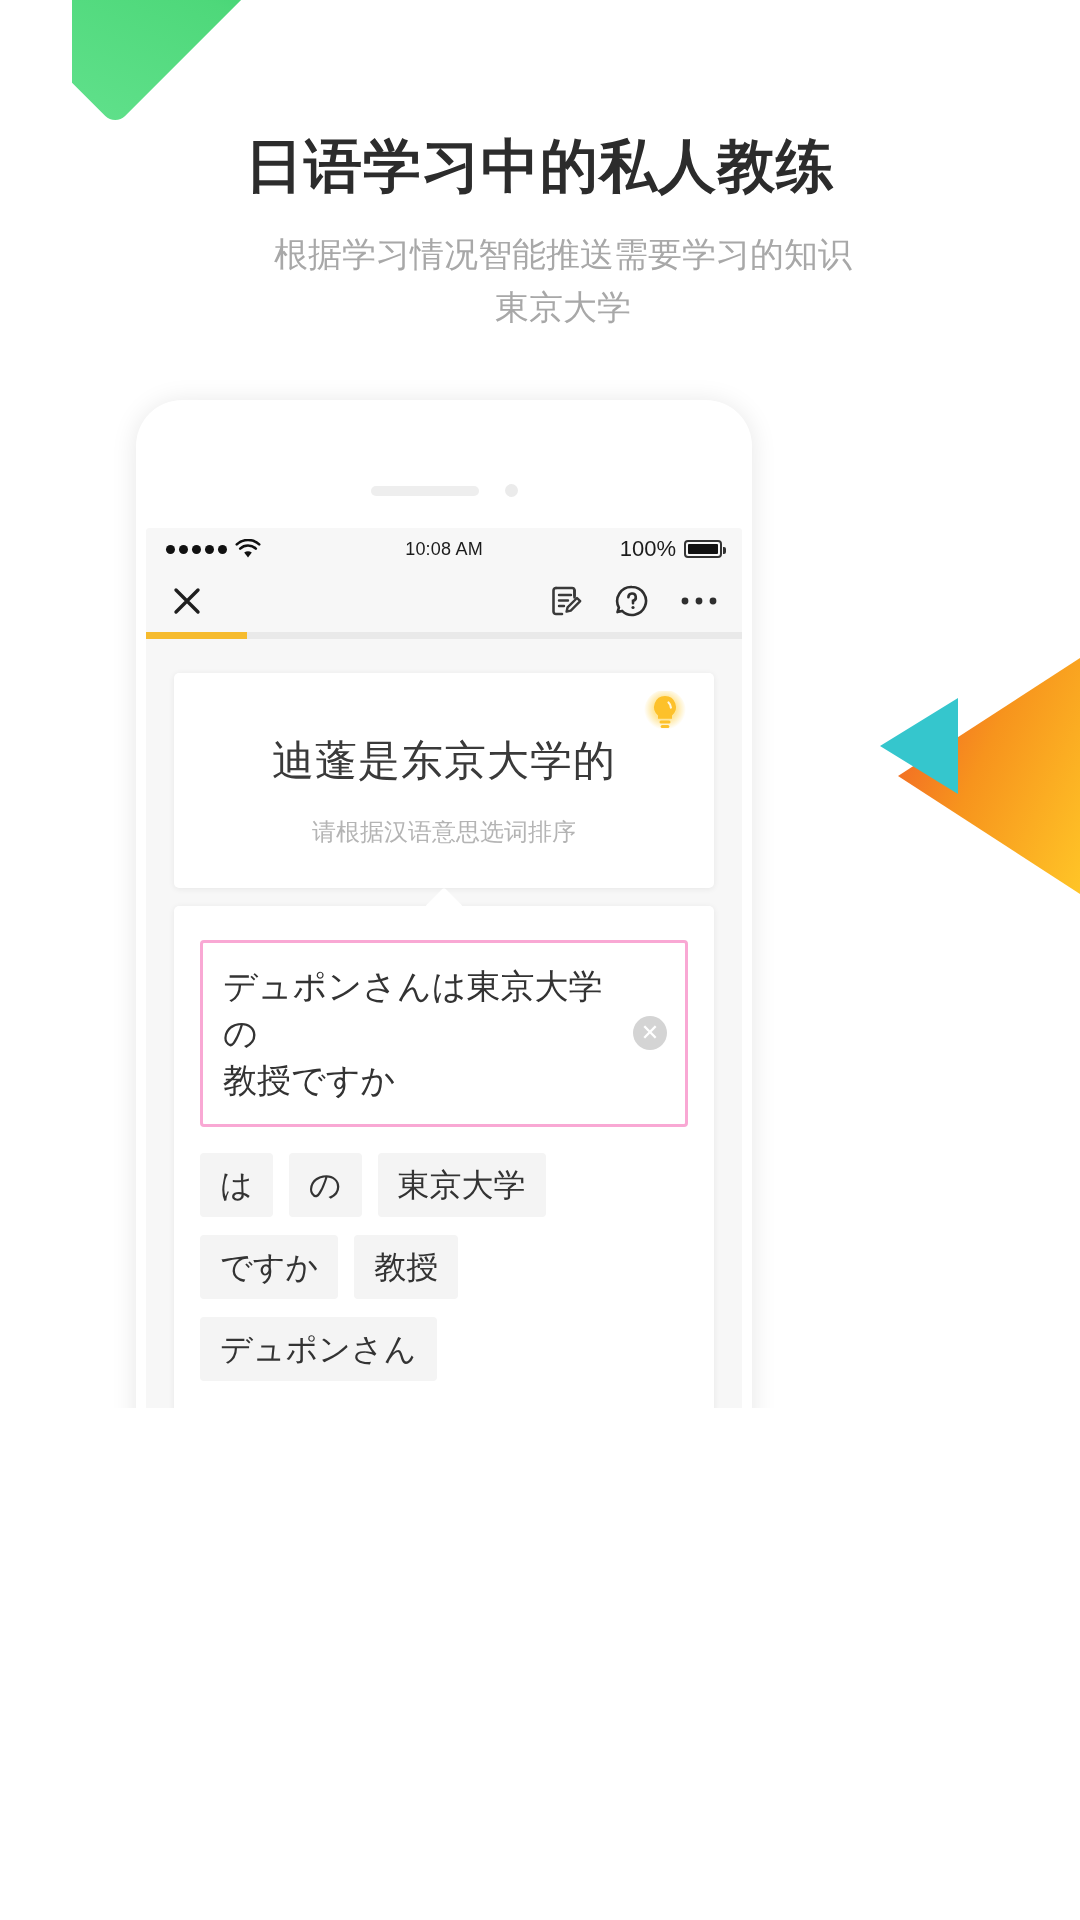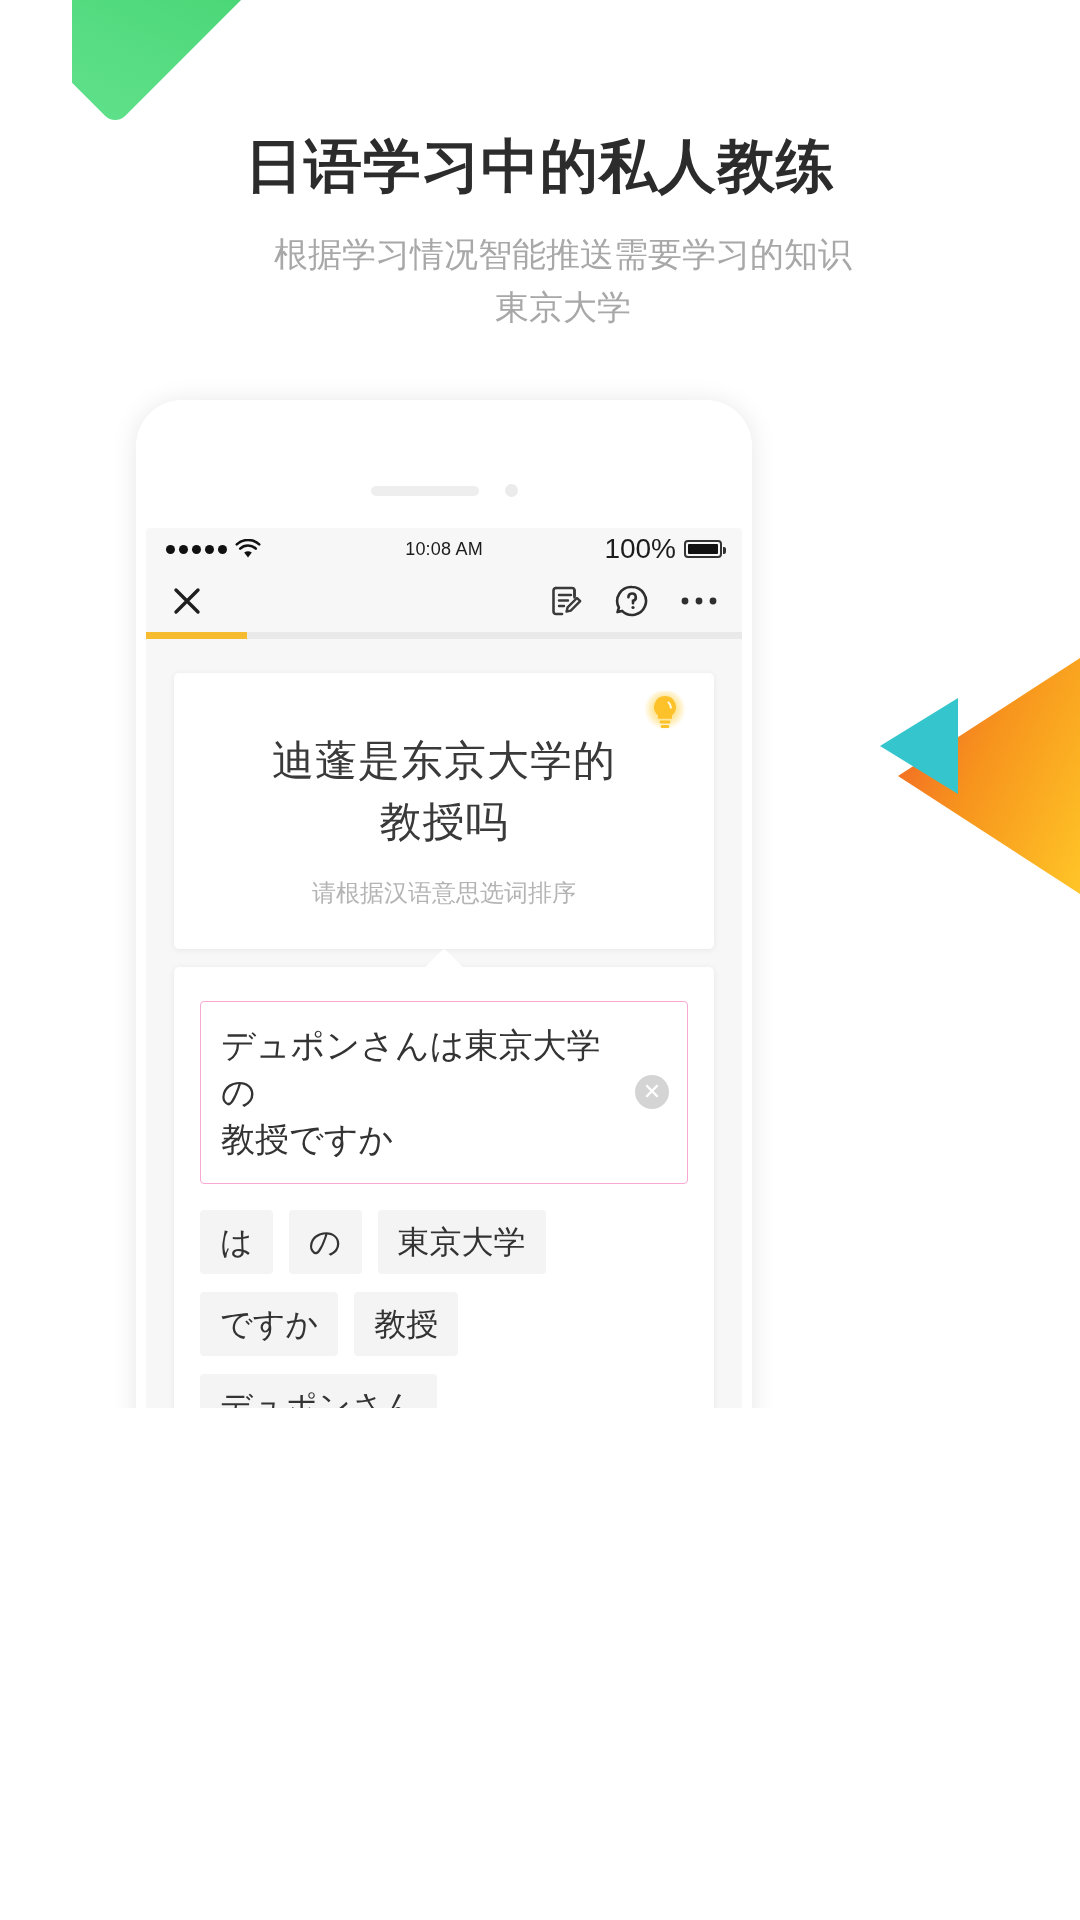--- a/index.html
+++ b/index.html
@@ -149,21 +149,21 @@
   .sb-left { display: flex; align-items: center; gap: 8px; flex: 1; }
   .dots { display: flex; gap: 4px; }
   .dots i {
     display: block;
     width: 9px; height: 9px;
     border-radius: 50%;
     background: #111;
   }
   .wifi { display: inline-block; line-height: 0; }
   .sb-center { flex: 0 0 auto; font-size: 18px; letter-spacing: 0.2px; }
-  .sb-right { flex: 1; display: flex; align-items: center; justify-content: flex-end; gap: 8px; font-size: 28px; }
+  .sb-right { flex: 1; display: flex; align-items: center; justify-content: flex-end; gap: 8px; font-size: 22px; }
   .battery {
     position: relative;
     width: 38px; height: 18px;
     border: 2px solid #333;
     border-radius: 4px;
     padding: 2px;
   }
   .battery::after {
     content: "";
     position: absolute;
@@ -245,21 +245,21 @@
     left: 50%;
     margin-left: -14px;
     width: 28px;
     height: 28px;
     background: #ffffff;
     transform: rotate(45deg);
     border-radius: 4px;
   }
   .answer-box {
     position: relative;
-    border: 1px solid #f9a8d4;
+    border: 3px solid #f9a8d4;
     border-radius: 4px;
     min-height: 124px;
     padding: 20px 68px 20px 20px;
     font-size: 34px;
     line-height: 1.38;
     color: #333333;
     background: #ffffff;
   }
   .clear-btn {
     position: absolute;
@@ -418,21 +418,20 @@
               </defs>
               <circle cx="23" cy="20" r="21" fill="url(#glow)"></circle>
               <path d="M23 5 a11 11 0 0 1 7 19.4 v3.4 h-14 v-3.4 A11 11 0 0 1 23 5 Z" fill="#fdc12a"></path>
               <rect x="17.5" y="29.5" width="11" height="3" rx="1.5" fill="#fdc12a"></rect>
               <rect x="18.6" y="34" width="8.8" height="3" rx="1.5" fill="#fdc12a"></rect>
               <path d="M26.5 11.5 a7 7 0 0 1 2.4 5.1" stroke="#ffffff" stroke-width="2.2" fill="none" stroke-linecap="round" opacity="0.85"></path>
             </svg>
           </span>
           <div class="q-text">
             <div>迪蓬是东京大学的</div>
-            <div>教授吗</div>
           </div>
           <div class="q-hint">请根据汉语意思选词排序</div>
         </div>
 
         <div class="answer-card">
           <div class="answer-box">
             <div>デュポンさんは東京大学の</div>
             <div>教授ですか</div>
             <span class="clear-btn">✕</span>
           </div>

